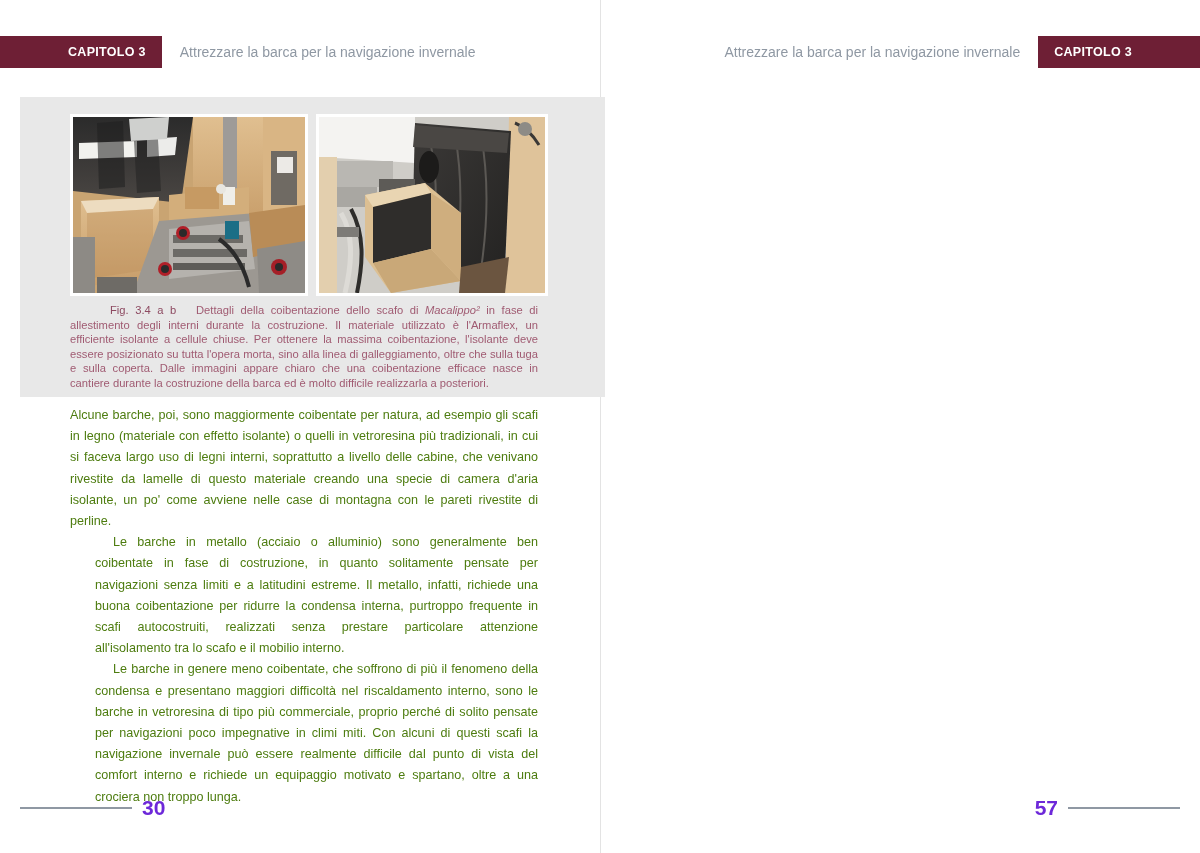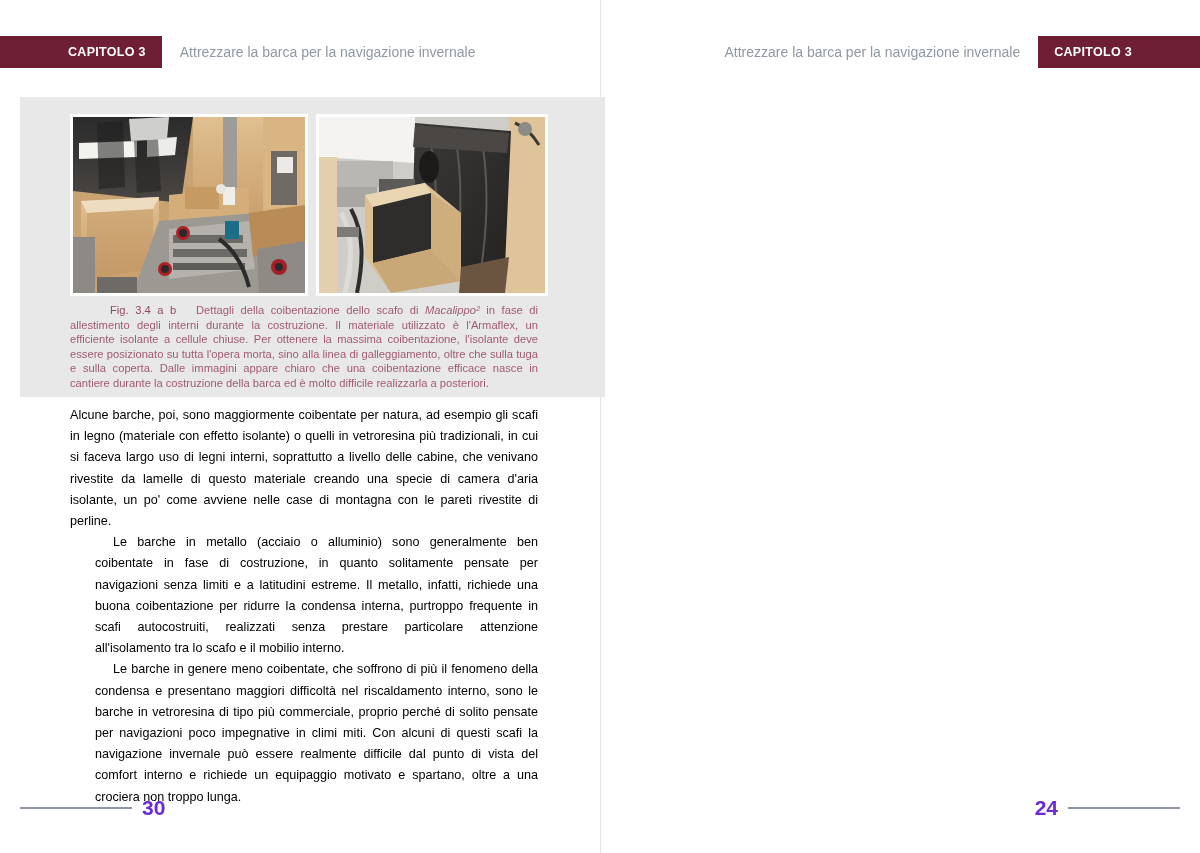--- a/index.html
+++ b/index.html
@@ -120,21 +120,21 @@
 
   .caption-34 {
     left: 70px;
     top: 303px;
     width: 468px;
   }
 
   
   .body-col {
     position: absolute;
-    color: #000000;
+    color: #4d7c0f;
     font-size: 12.6px;
     line-height: 21.2px;
     text-align: justify;
     hyphens: none;
   }
   .body-left {
     left: 70px;
     top: 405px;
     width: 468px;
   }
@@ -311,18 +311,18 @@
 
     <div class="folio folio-left">
       <div class="folio-rule"></div>
       <div class="folio-num">30</div>
     </div>
   </div>
 
   <div class="page page-right">
 
     <div class="folio folio-right">
-      <div class="folio-num">24</div>
+      <div class="folio-num">57</div>
       <div class="folio-rule"></div>
     </div>
   </div>
 
 </div>
 
 </body></html>

